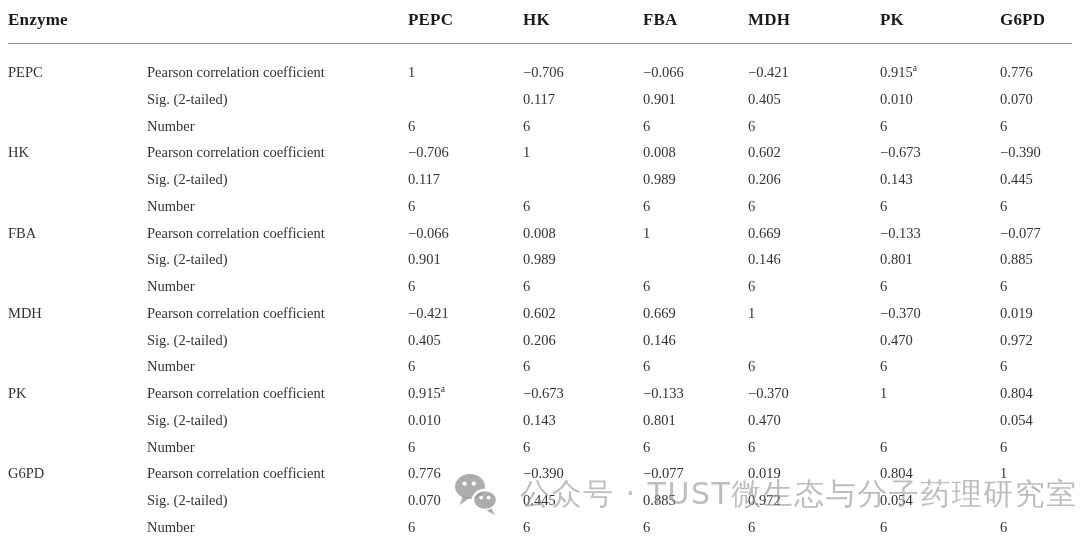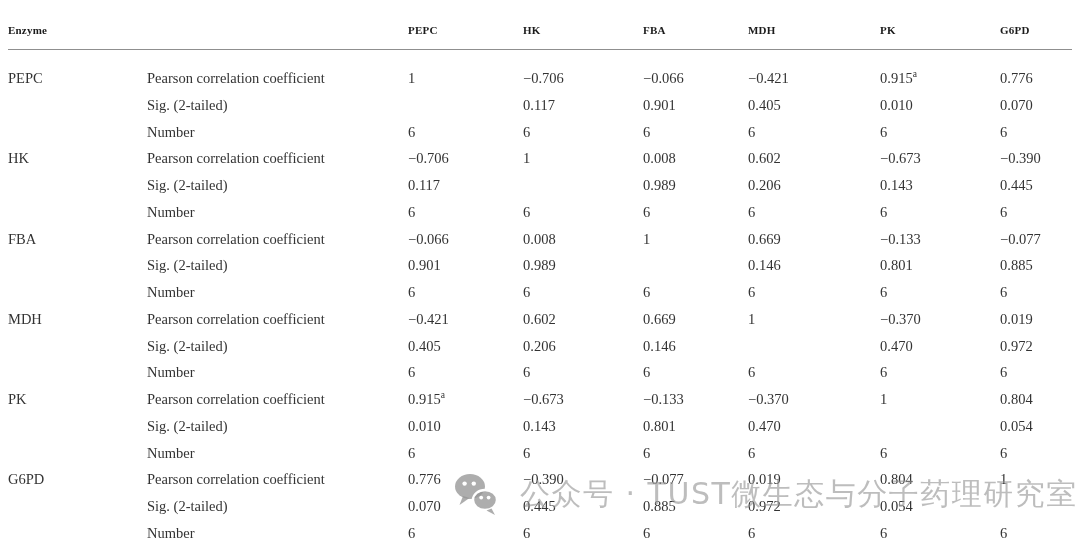--- a/index.html
+++ b/index.html
@@ -16,24 +16,24 @@
   }
   table.corr {
     border-collapse: collapse;
     table-layout: fixed;
     margin-left: 8px;
     width: 1064px;
   }
   table.corr thead th {
     text-align: left;
     font-weight: bold;
-    font-size: 11px;
+    font-size: 17px;
     color: #1b1b1b;
     letter-spacing: 0.2px;
-    padding: 24px 0 13px 0;
+    padding: 10px 0 13px 0;
     border-bottom: 1.2px solid #8f8f8f;
     white-space: nowrap;
   }
   table.corr tbody td {
     font-size: 14.5px;
     color: #333333;
     line-height: 26.75px;
     padding: 0;
     white-space: nowrap;
     vertical-align: middle;

